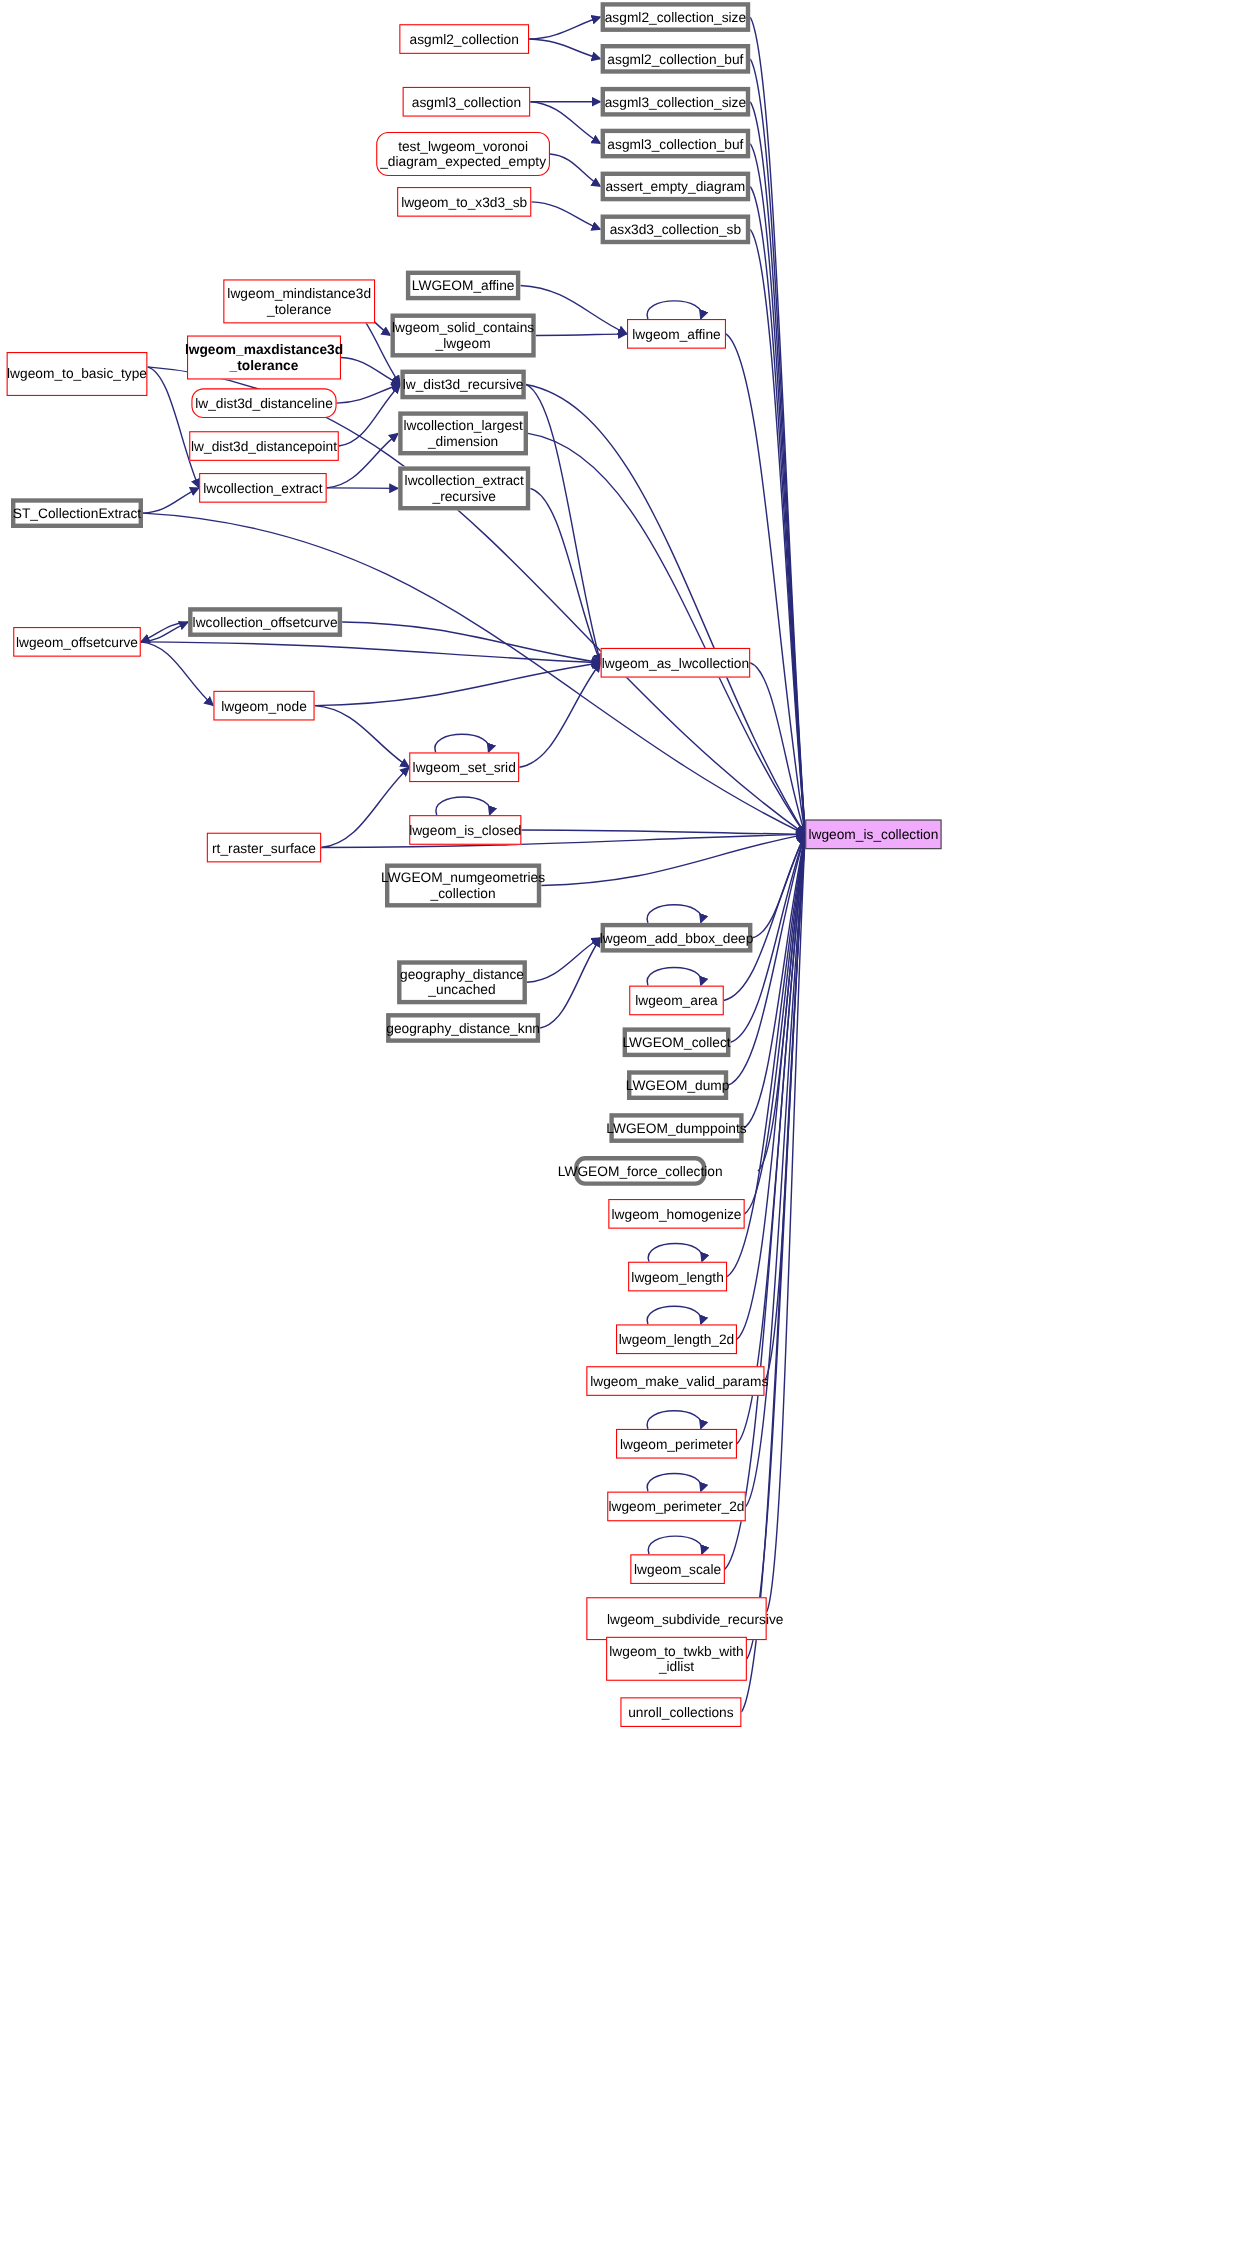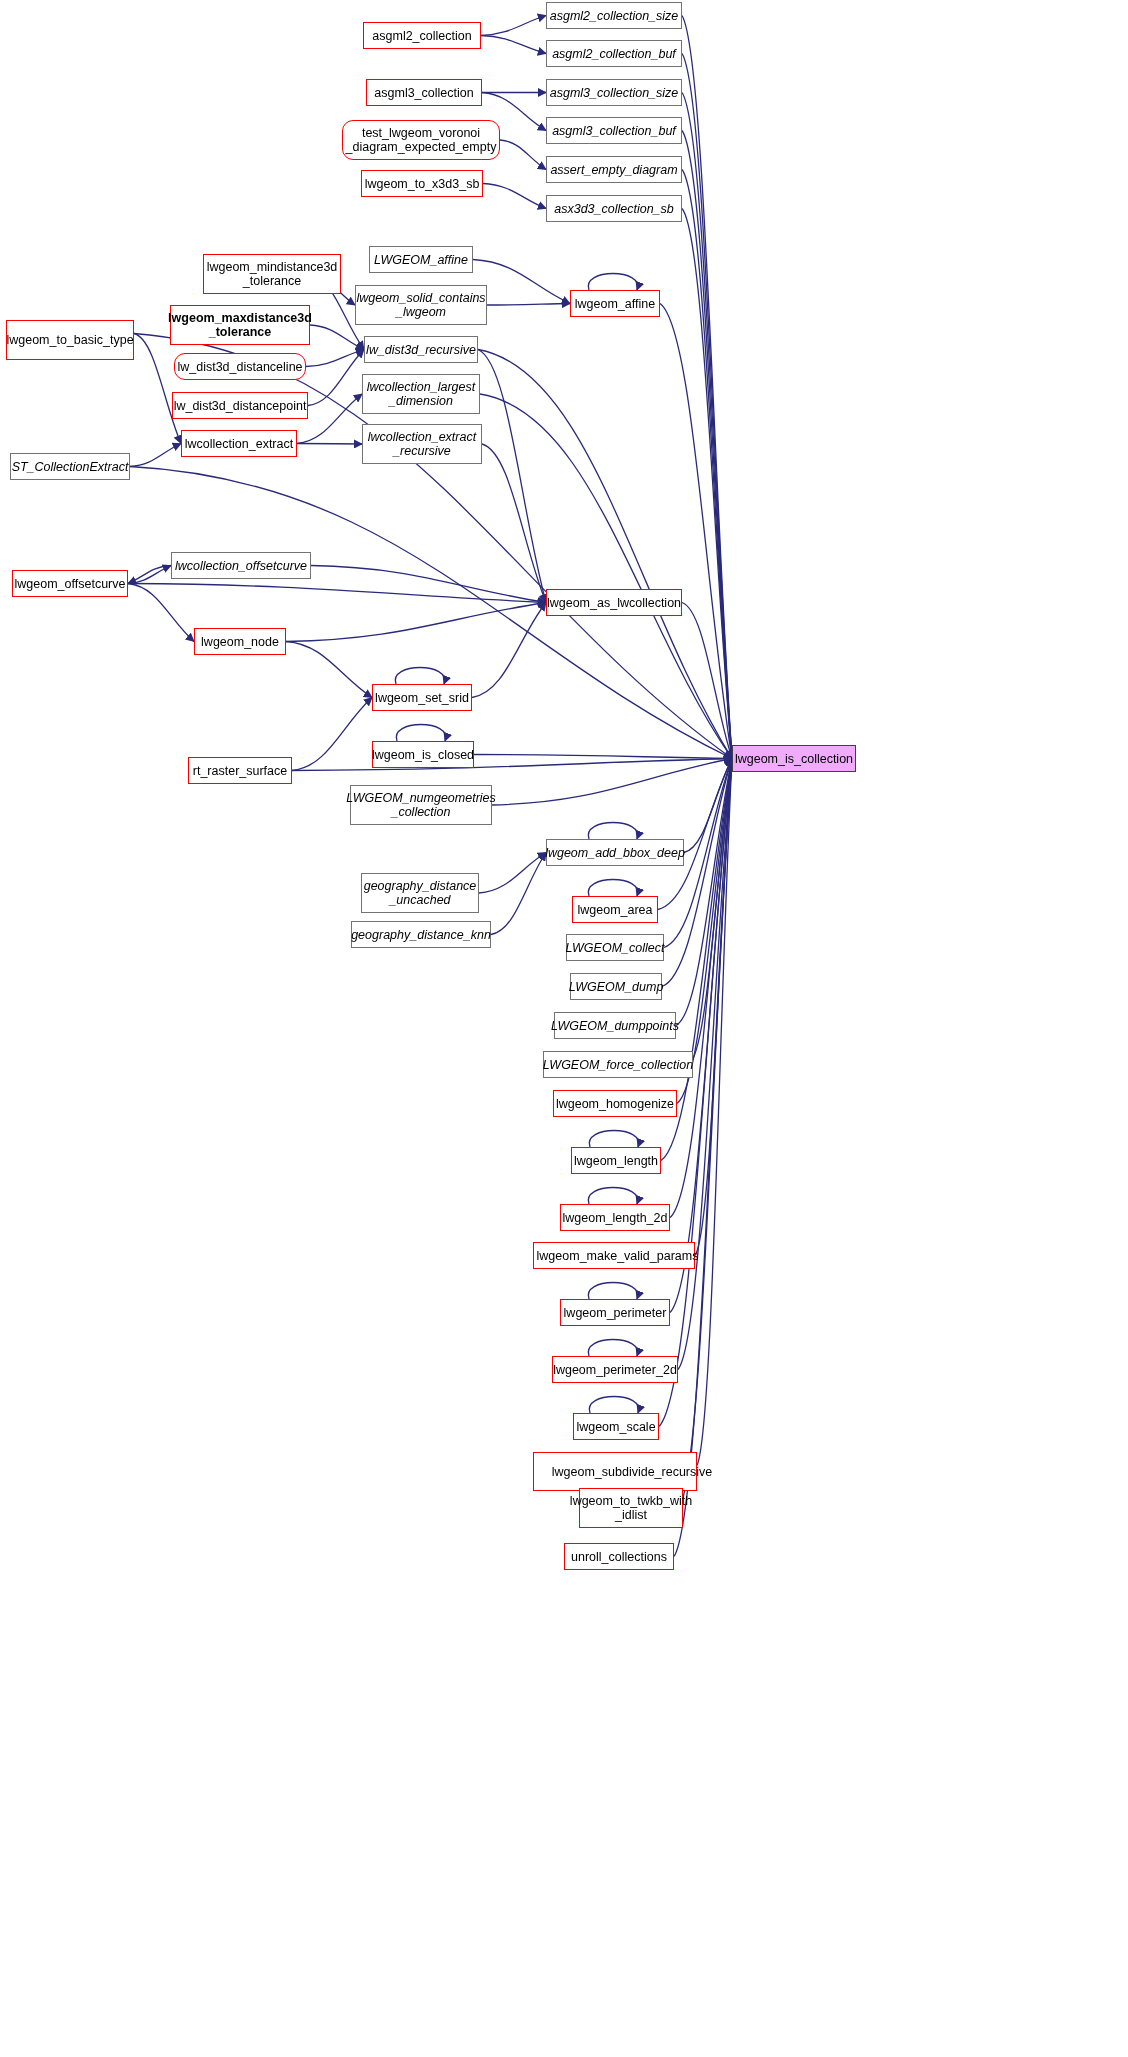--- a/index.html
+++ b/index.html
@@ -3,21 +3,21 @@
 <meta charset="utf-8">
 <style>
   html,body{margin:0;padding:0;background:#ffffff;}
   body{font-family:"Liberation Sans",sans-serif;}
   #canvas{position:relative;width:1128px;height:2057px;overflow:hidden;background:#fff;}
   #edges{position:absolute;left:0;top:0;width:1128px;height:2057px;}
   .node{position:absolute;box-sizing:border-box;display:flex;align-items:center;
         justify-content:center;text-align:center;background:#ffffff;
         font-size:12.5px;color:#000;line-height:1.12;letter-spacing:0;
         white-space:pre-line;padding:0 3px;}
-  .n-black{border:1px solid #737373;font-style:italic;}
+  .n-black{border:4px solid #737373;}
   .n-red{border:1px solid #ff0000;}
   .n-hl{border:1px solid #404040;background:#f0abfc;}
 </style>
 </head>
 <body>
 
 <div id="canvas">
   <svg id="edges" viewBox="0 0 1128 2057" xmlns="http://www.w3.org/2000/svg">
     <defs>
       <marker id="ah" viewBox="0 0 10 10" refX="9" refY="5" markerWidth="7" markerHeight="7" orient="auto-start-reverse">
@@ -139,26 +139,26 @@
       <div class="node n-black" style="left: 350px; top: 785px; width: 142px; height: 40px;">LWGEOM_numgeometries
 _collection</div>
       <div class="node n-black" style="left: 546px; top: 839px; width: 138px; height: 27px;">lwgeom_add_bbox_deep</div>
       <div class="node n-black" style="left: 361px; top: 873px; width: 118px; height: 40px;">geography_distance
 _uncached</div>
       <div class="node n-red" style="left: 572px; top: 896px; width: 86px; height: 27px;">lwgeom_area</div>
       <div class="node n-black" style="left: 351px; top: 921px; width: 140px; height: 27px;">geography_distance_knn</div>
       <div class="node n-black" style="left: 566px; top: 934px; width: 98px; height: 27px;">LWGEOM_collect</div>
       <div class="node n-black" style="left: 570px; top: 973px; width: 92px; height: 27px;">LWGEOM_dump</div>
       <div class="node n-black" style="left: 554px; top: 1012px; width: 122px; height: 27px;">LWGEOM_dumppoints</div>
-      <div class="node n-black" style="left: 543px; top: 1051px; width: 150px; height: 27px;">LWGEOM_force_collection</div>
+      <div class="node n-black" style="left: 522px; top: 1051px; width: 120px; height: 27px; border-radius: 10px;">LWGEOM_force_collection</div>
       <div class="node n-red" style="left: 553px; top: 1090px; width: 124px; height: 27px;">lwgeom_homogenize</div>
       <div class="node n-red" style="left: 571px; top: 1147px; width: 90px; height: 27px;">lwgeom_length</div>
       <div class="node n-red" style="left: 560px; top: 1204px; width: 110px; height: 27px;">lwgeom_length_2d</div>
       <div class="node n-red" style="left: 533px; top: 1242px; width: 162px; height: 27px; padding-left: 10px;">lwgeom_make_valid_params</div>
       <div class="node n-red" style="left: 560px; top: 1299px; width: 110px; height: 27px;">lwgeom_perimeter</div>
       <div class="node n-red" style="left: 552px; top: 1356px; width: 126px; height: 27px;">lwgeom_perimeter_2d</div>
       <div class="node n-red" style="left: 573px; top: 1413px; width: 86px; height: 27px;">lwgeom_scale</div>
       <div class="node n-red" style="left: 533px; top: 1452px; width: 164px; height: 39px; padding-left: 37px;">lwgeom_subdivide_recursive</div>
-      <div class="node n-red" style="left: 551px; top: 1488px; width: 104px; height: 40px; margin-left: 28px;">lwgeom_to_twkb_with
+      <div class="node n-red" style="left: 551px; top: 1488px; width: 128px; height: 40px;">lwgeom_to_twkb_with
 _idlist</div>
       <div class="node n-red" style="left: 564px; top: 1543px; width: 110px; height: 27px;">unroll_collections</div>
     </div>
 </div>
 
 </body></html>

